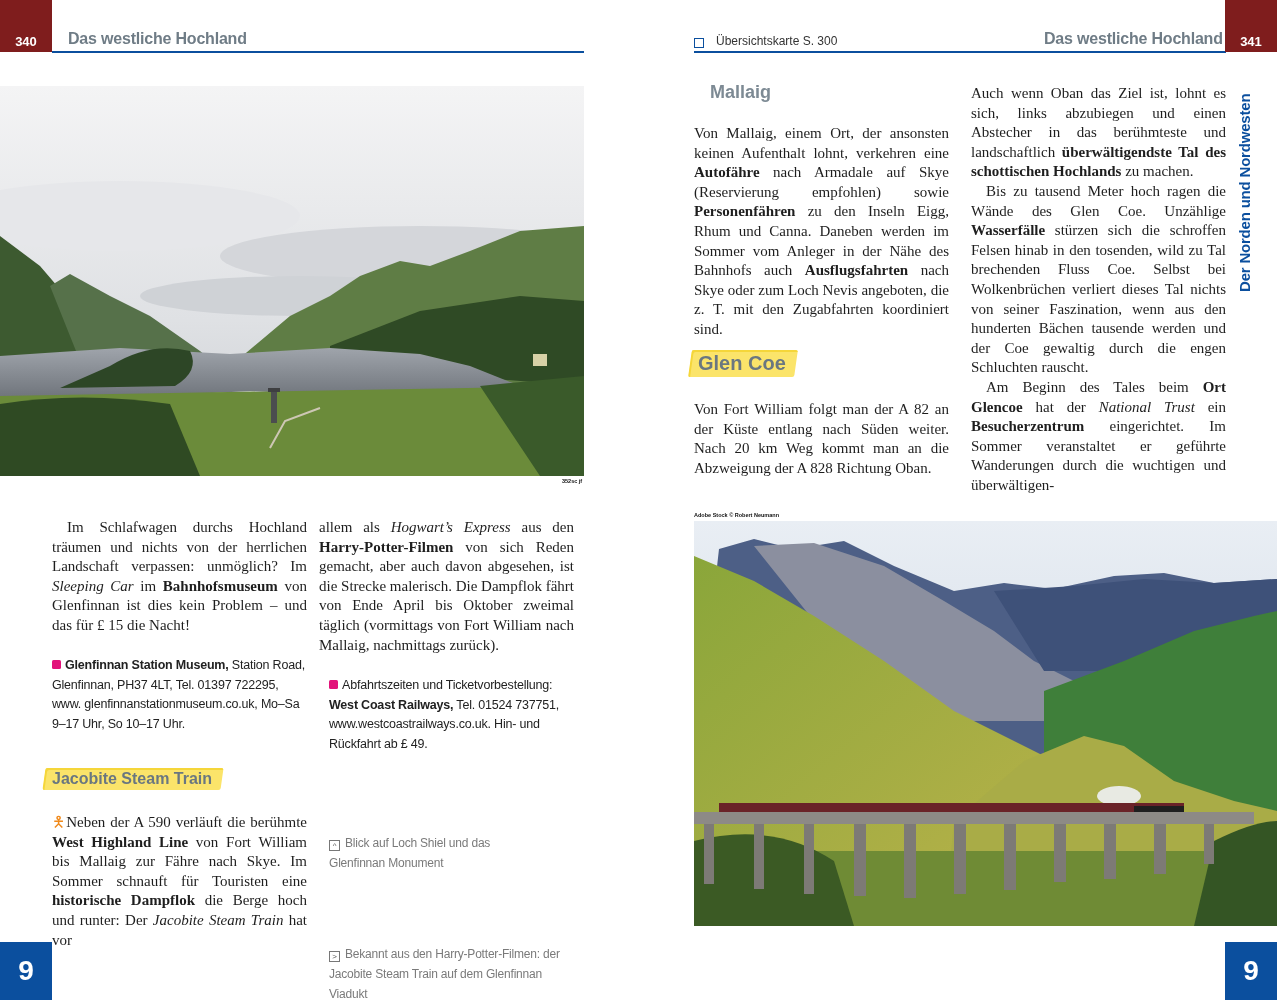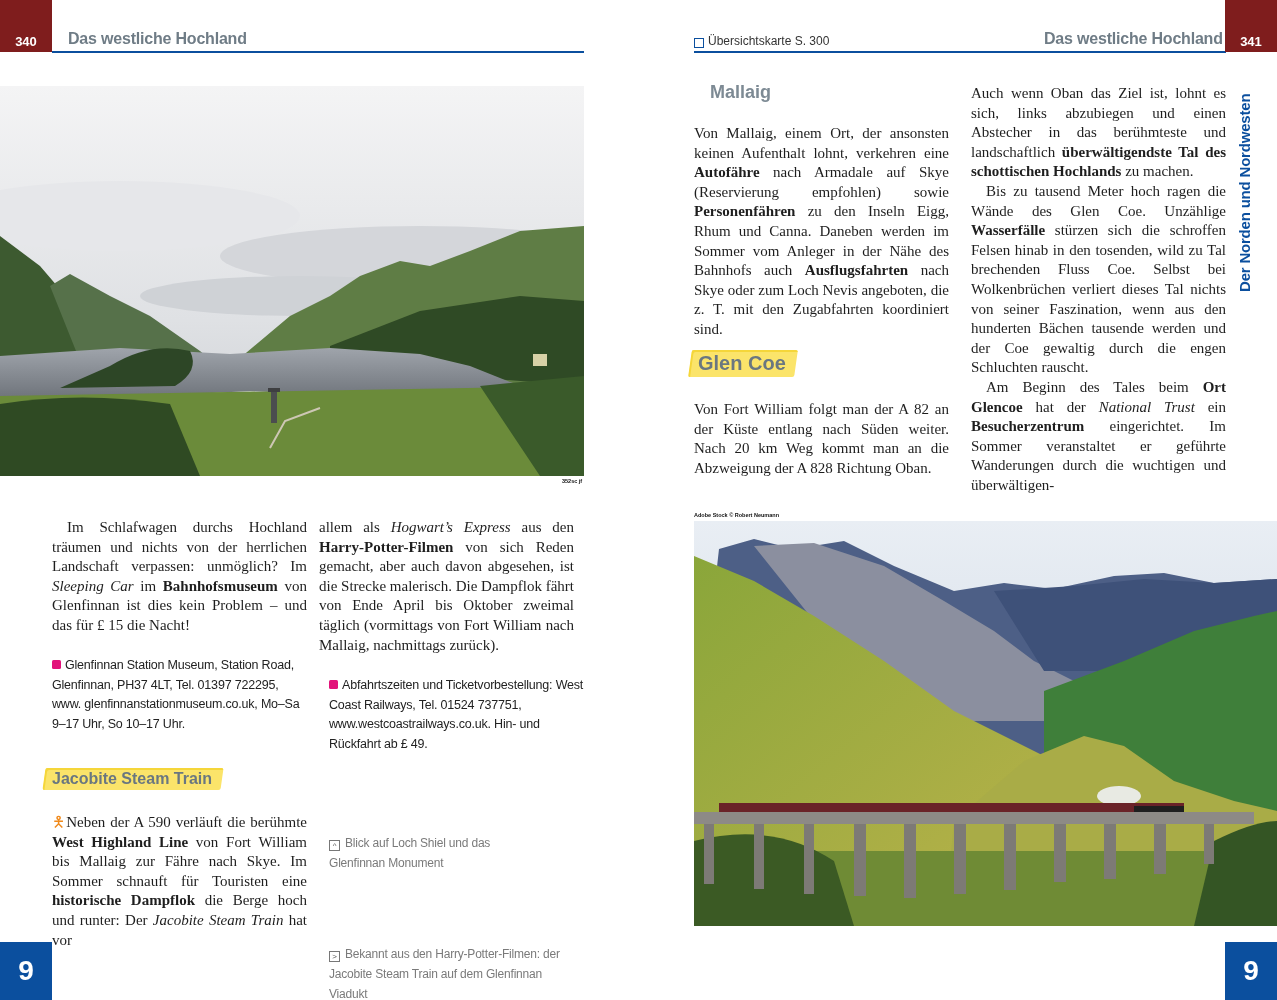--- a/index.html
+++ b/index.html
@@ -7,38 +7,38 @@
   body { position: relative; font-family: "Liberation Serif", serif; color: #1e1e1e; }
 
   
   .pgnum-box { position: absolute; top: 0; height: 52px; width: 52px; background: #7f1d1d; color: #fff;
     font-family: "Liberation Sans", sans-serif; font-weight: bold; font-size: 13px;
     display: flex; align-items: flex-end; justify-content: center; padding-bottom: 3px; }
   .hdr-title { position: absolute; font-family: "Liberation Sans", sans-serif; font-weight: bold;
     font-size: 16px; color: #6f7c86; letter-spacing: -0.2px; }
   .hdr-rule { position: absolute; height: 2px; background: #0b4f9e; }
   .hdr-map { position: absolute; font-family: "Liberation Sans", sans-serif; font-size: 12px; color: #333;
-    display: flex; align-items: flex-end; gap: 4px; }
+    display: flex; align-items: flex-end; gap: 12px; }
   .hdr-map .sq { width: 10px; height: 10px; border: 1.4px solid #0b4f9e; display: inline-block; }
 
   
   .photo { position: absolute; overflow: hidden; }
   .photo svg { display: block; width: 100%; height: 100%; }
   .credit { position: absolute; font-family: "Liberation Sans", sans-serif; font-size: 5.5px; color: #111; font-weight: bold; }
 
   
   .col { position: absolute; font-size: 15px; line-height: 19.6px; text-align: justify; hyphens: manual; }
   .col p { margin: 0; }
   .col p.indent { text-indent: 15px; }
   .col b { font-weight: bold; }
   .col i { font-style: italic; }
 
   .info { position: absolute; font-family: "Liberation Sans", sans-serif; font-size: 12.5px; line-height: 19.6px;
     color: #222; letter-spacing: -0.2px; }
-  .info b { font-weight: normal; }
+  .info b { font-weight: bold; }
   .bullet { display: inline-block; width: 9px; height: 9px; background: #e2137a; border-radius: 1.5px; margin-right: 4px; vertical-align: 0px; }
 
   .subhead { position: absolute; font-family: "Liberation Sans", sans-serif; font-weight: bold; font-size: 18px; color: #7d8a94; }
 
   .marker-head { position: absolute; font-family: "Liberation Sans", sans-serif; font-weight: bold; color: #6a7780;
     background: #fbe46a; transform: skewX(-8deg); padding: 2px 10px 2px 8px; border-radius: 2px;
     box-shadow: 2px 2px 0 #f5d63a inset; }
   .marker-head span { display: inline-block; transform: skewX(8deg); }
 
   .caption { position: absolute; font-family: "Liberation Sans", sans-serif; font-size: 12px; line-height: 20px; color: #7a7a7a; letter-spacing: -0.2px; }

